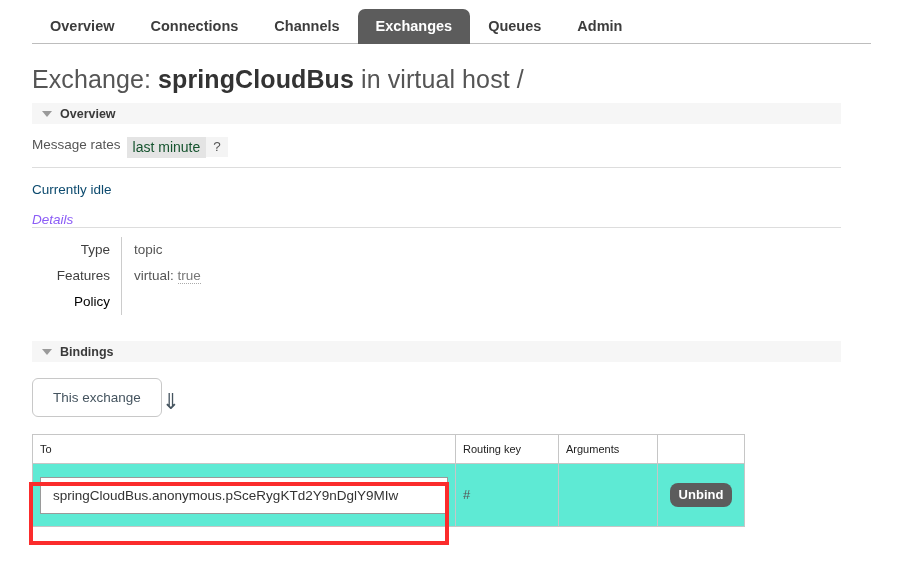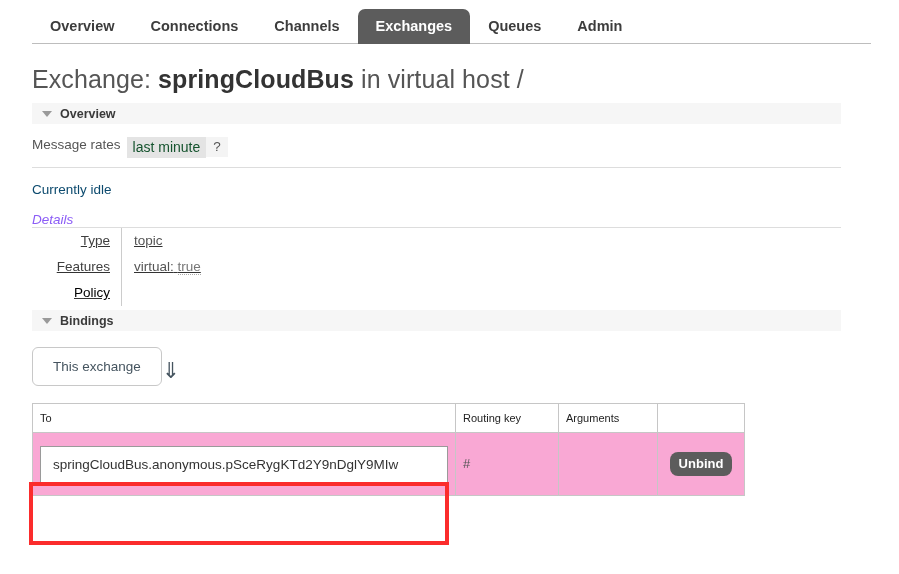--- a/index.html
+++ b/index.html
@@ -133,21 +133,21 @@
     padding-top: 11px;
     width: 809px;
     border-bottom: 1px solid #dddddd;
     box-sizing: border-box;
     font-style: italic;
   }
 
   
   .kv {
     border-collapse: collapse;
-    text-decoration: underline;
+    margin-top: 9px;
   }
   .kv td {
     padding: 3px 0;
     font-size: 13.5px;
     vertical-align: top;
     line-height: 20px;
   }
   .kv td.k {
     text-align: right;
     width: 78px;
@@ -204,21 +204,21 @@
     font-weight: normal;
     color: #222222;
     text-align: left;
     background: #ffffff;
     border: 1px solid #c6c6c6;
     padding: 4px 7px;
     height: 20px;
     line-height: 17px;
   }
   .bind-table td {
-    background: #f9a8d4;
+    background: #5eead4;
     border: 1px solid #c6c6c6;
     padding: 6px 7px;
     height: 50px;
     vertical-align: middle;
     font-size: 13px;
     color: #555555;
   }
   .col-to      { width: 408px; }
   .col-routing { width: 88px; margin-left: 44px; }
   .col-args    { width: 84px; }
@@ -321,21 +321,21 @@
       </td>
     </tr>
     <tr class="empty">
       <td class="k">Policy</td>
       <td class="v"></td>
     </tr>
   </tbody>
     </table>
 </div>
 
-<div class="section-head" style="margin-top:4px;">
+<div class="section-head" style="margin-top:26px;">
   <span class="tri"></span>
   <span class="sh-label">Bindings</span>
 </div>
 
 <div class="bindings-area">
 
   <div class="this-exchange-wrap">
     <div class="this-exchange">This exchange</div>
     <div class="down-arrow">⇓</div>
   </div>

